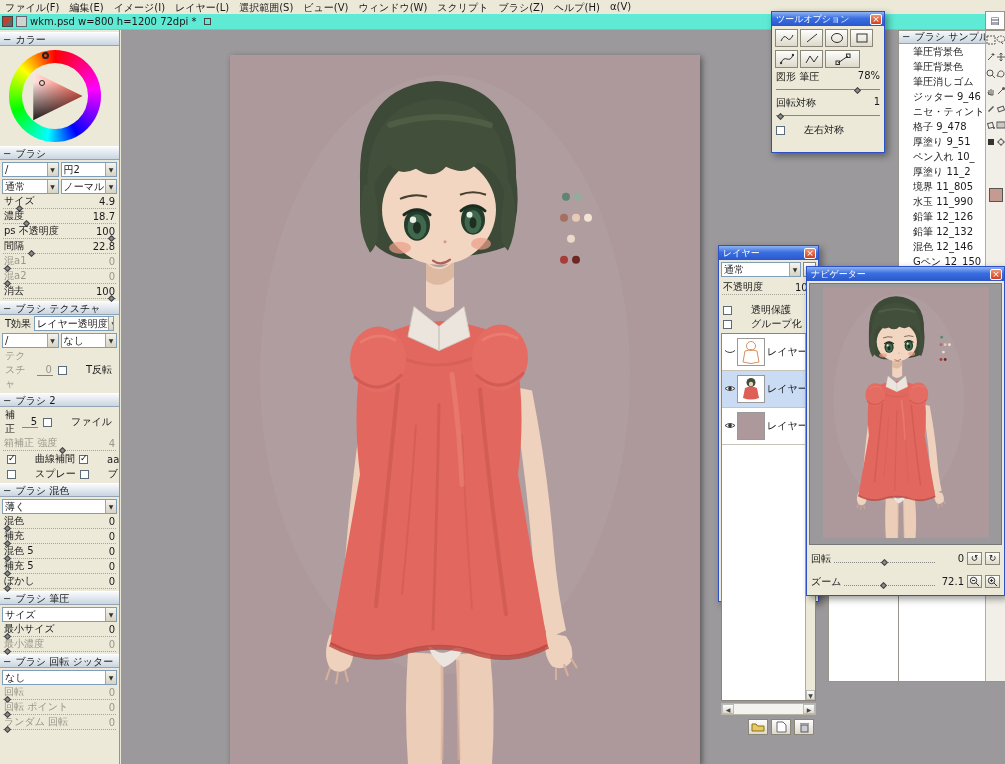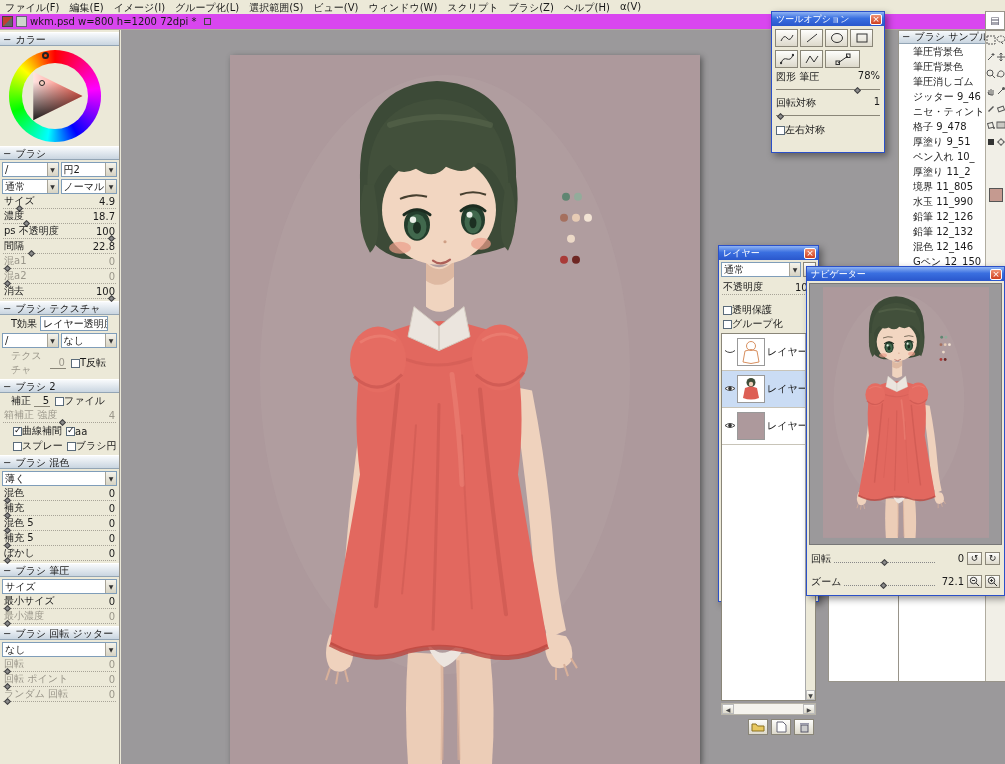--- a/index.html
+++ b/index.html
@@ -2,45 +2,45 @@
 <html><head>
 <meta charset="utf-8">
 <style>
 *{margin:0;padding:0;box-sizing:border-box}
 html,body{width:1005px;height:764px;overflow:hidden}
 body{font-family:"DejaVu Sans","Liberation Sans",sans-serif;background:#ece9d8;color:#1a1a1a}
 .app{position:relative;width:1005px;height:764px;font-size:10px}
 
 
 .menubar{position:absolute;left:0;top:0;width:100%;height:14px;display:flex;gap:10px;padding:1px 5px;background:#ece9d8;font-size:10px;white-space:nowrap}
-.tabbar{position:absolute;left:0;top:14px;width:100%;height:16px;background:#d946ef;border-bottom:1px solid #b0ac9c;display:flex;align-items:center;gap:3px;padding:0 2px;font-size:10px}
+.tabbar{position:absolute;left:0;top:14px;width:100%;height:16px;background:#5eead4;border-bottom:1px solid #b0ac9c;display:flex;align-items:center;gap:3px;padding:0 2px;font-size:10px}
 .appicon{width:11px;height:11px;border:1px solid #444;background:linear-gradient(135deg,#c04030 0 50%,#666 50% 100%)}
 .docicon{width:11px;height:11px;border:1px solid #667;background:#cdd6cd}
 .docbox{width:7px;height:7px;border:1px solid #444;margin-left:4px}
 
 
 .left-panel{position:absolute;left:0;top:30px;width:120px;height:734px;background:#ece9d8;border-right:1px solid #98948a;overflow:hidden}
 .sec-h{height:14px;line-height:13px;background:linear-gradient(#f8fafc,#c9d5e0);border-top:1px solid #fff;border-bottom:1px solid #93a5b5;padding:0 3px;display:flex;gap:4px;margin-top:2px;font-size:10px}
 .wheel{position:relative;width:92px;height:92px;margin:4px 0 4px 9px;border-radius:50%;
 background:conic-gradient(#f00 0deg,#f0f 80deg,#00f 150deg,#0ff 190deg,#0f0 250deg,#ff0 310deg,#f00 360deg)}
 .wheel-hole{position:absolute;inset:13px;border-radius:50%;background:#ece9d8}
 .tri{position:absolute;inset:14px;clip-path:polygon(93% 50%,16% 12%,16% 88%);
 background:linear-gradient(to bottom,rgba(0,0,0,0) 28%,#000 96%),linear-gradient(to right,#fff,#f54)}
 .hue-mk{position:absolute;left:33px;top:2px;width:7px;height:7px;border:2px solid #222;border-radius:50%}
 .sv-mk{position:absolute;left:30px;top:30px;width:6px;height:6px;border:1px solid #222;border-radius:50%;background:#f3cdbd}
 .sel-row{display:flex;gap:2px;margin:2px 2px 0}
 .select{flex:1;height:15px;background:#fff;border:1px solid #7f9db9;display:flex;align-items:center;padding-left:2px;font-size:10px;white-space:nowrap;overflow:hidden}
 .select .dd{margin-left:auto;width:11px;height:100%;background:linear-gradient(#f5f3eb,#d7d3c3);border-left:1px solid #a8a498;font-size:6px;display:flex;align-items:center;justify-content:center;color:#333;flex:none}
 .param{position:relative;height:15px;margin:0 3px;border-bottom:1px dotted #a8a498;display:flex;justify-content:space-between;align-items:center;font-size:10px;padding:0 1px}
 .mk{position:absolute;bottom:-3px;width:5px;height:5px;background:#8a8a8a;border:1px solid #444;transform:rotate(45deg)}
 .dis{color:#9a968a}
-.cbrow{display:inline-flex;align-items:center;gap:0;font-size:10px;height:14px;padding:0 2px;white-space:nowrap}
+.cbrow{display:inline-flex;align-items:center;gap:19px;font-size:10px;height:14px;padding:0 2px;white-space:nowrap}
 .cb{width:9px;height:9px;background:#fff;border:1px solid #5a6b7a;display:inline-block;position:relative;flex:none}
 .cb.on::after{content:"✓";position:absolute;left:0;top:-3px;font-size:9px;color:#111}
-.inline-row{display:flex;align-items:center;margin:1px 11px 0;font-size:10px}
+.inline-row{display:flex;align-items:center;margin:1px 5px 0;font-size:10px}
 .val-underline{min-width:16px;border-bottom:1px solid #8a8678;text-align:right;margin:0 3px;padding-right:1px}
 
 
 .canvas-area{position:absolute;left:121px;top:30px;width:884px;height:734px;background:#9b999b;overflow:hidden}
 .canvas{position:absolute;left:109px;top:25px;width:470px;height:709px;box-shadow:2px 2px 6px rgba(0,0,0,.45)}
 .canvas svg{display:block}
 
 
 .white-extra{position:absolute;left:828px;top:558px;width:177px;height:124px;background:#fff;border:1px solid #98948a;z-index:1}
 .dock-tab{position:absolute;right:0;top:11px;width:20px;height:19px;background:#fff;border:1px solid #98948a;display:flex;align-items:center;justify-content:center;color:#556;z-index:1}
@@ -172,21 +172,21 @@
       <circle cx="346" cy="205" r="4" fill="#6e2723"></circle>
 </symbol>
 </svg>
 
 <div class="app">
 
   <div class="menubar">
     <span>ファイル(F)</span>
     <span>編集(E)</span>
     <span>イメージ(I)</span>
-    <span>グループ化(L)</span>
+    <span>レイヤー(L)</span>
     <span>選択範囲(S)</span>
     <span>ビュー(V)</span>
     <span>ウィンドウ(W)</span>
     <span>スクリプト</span>
     <span>ブラシ(Z)</span>
     <span>ヘルプ(H)</span>
     <span>α(V)</span>
   </div>
 
   <div class="tabbar">

